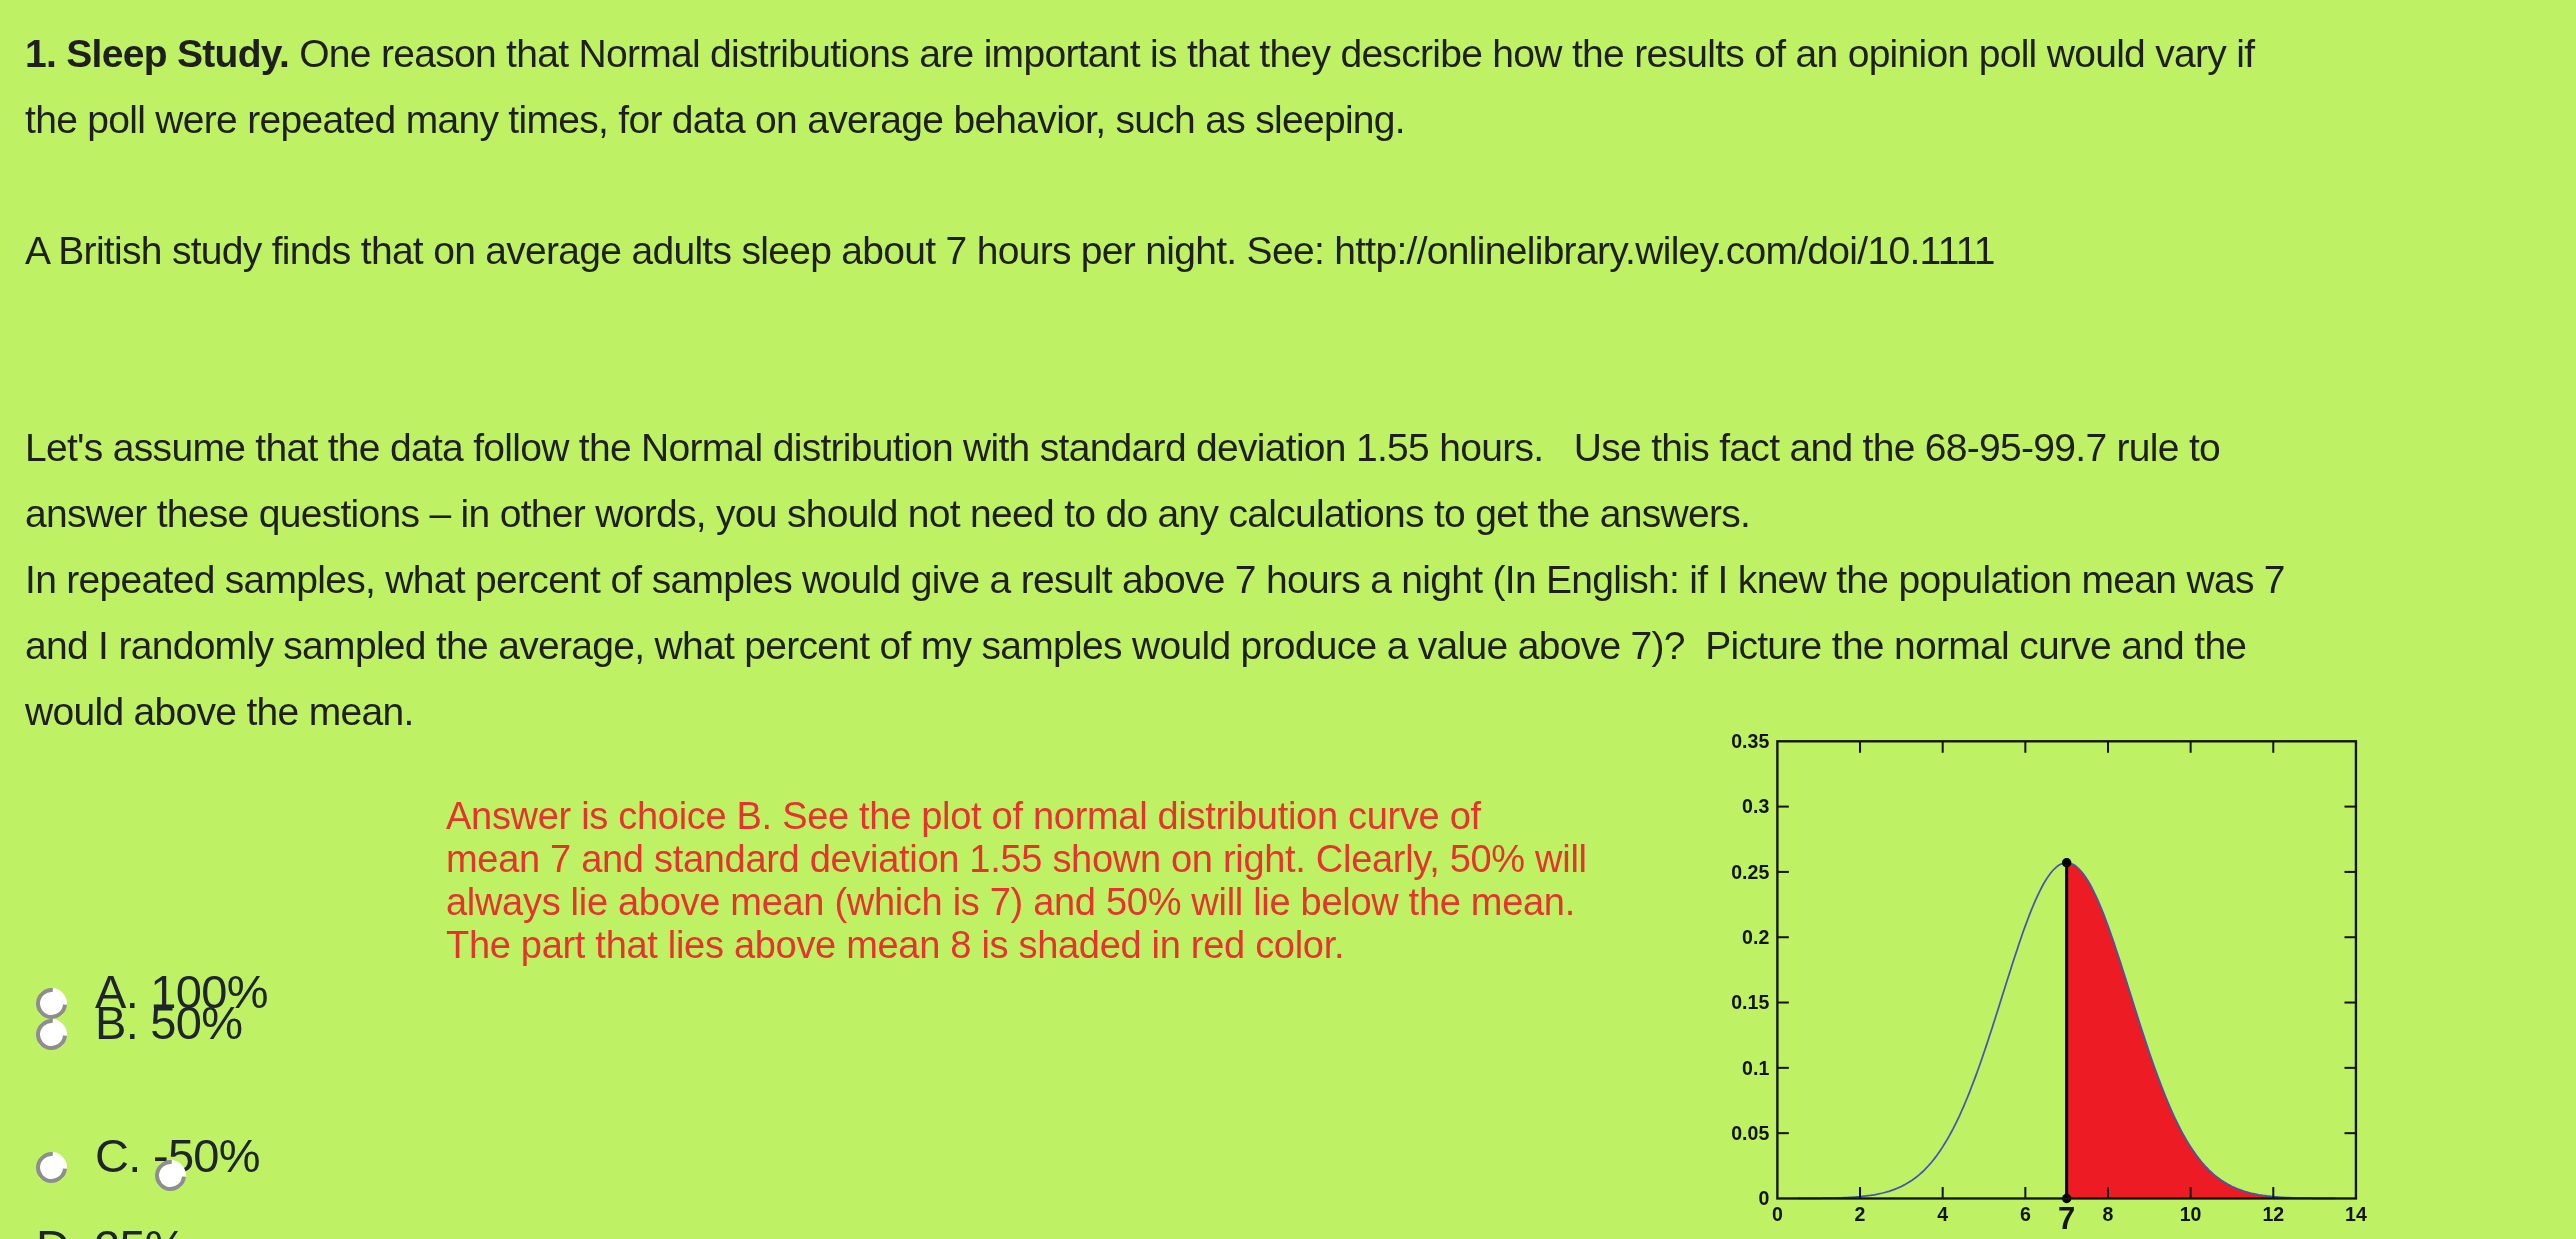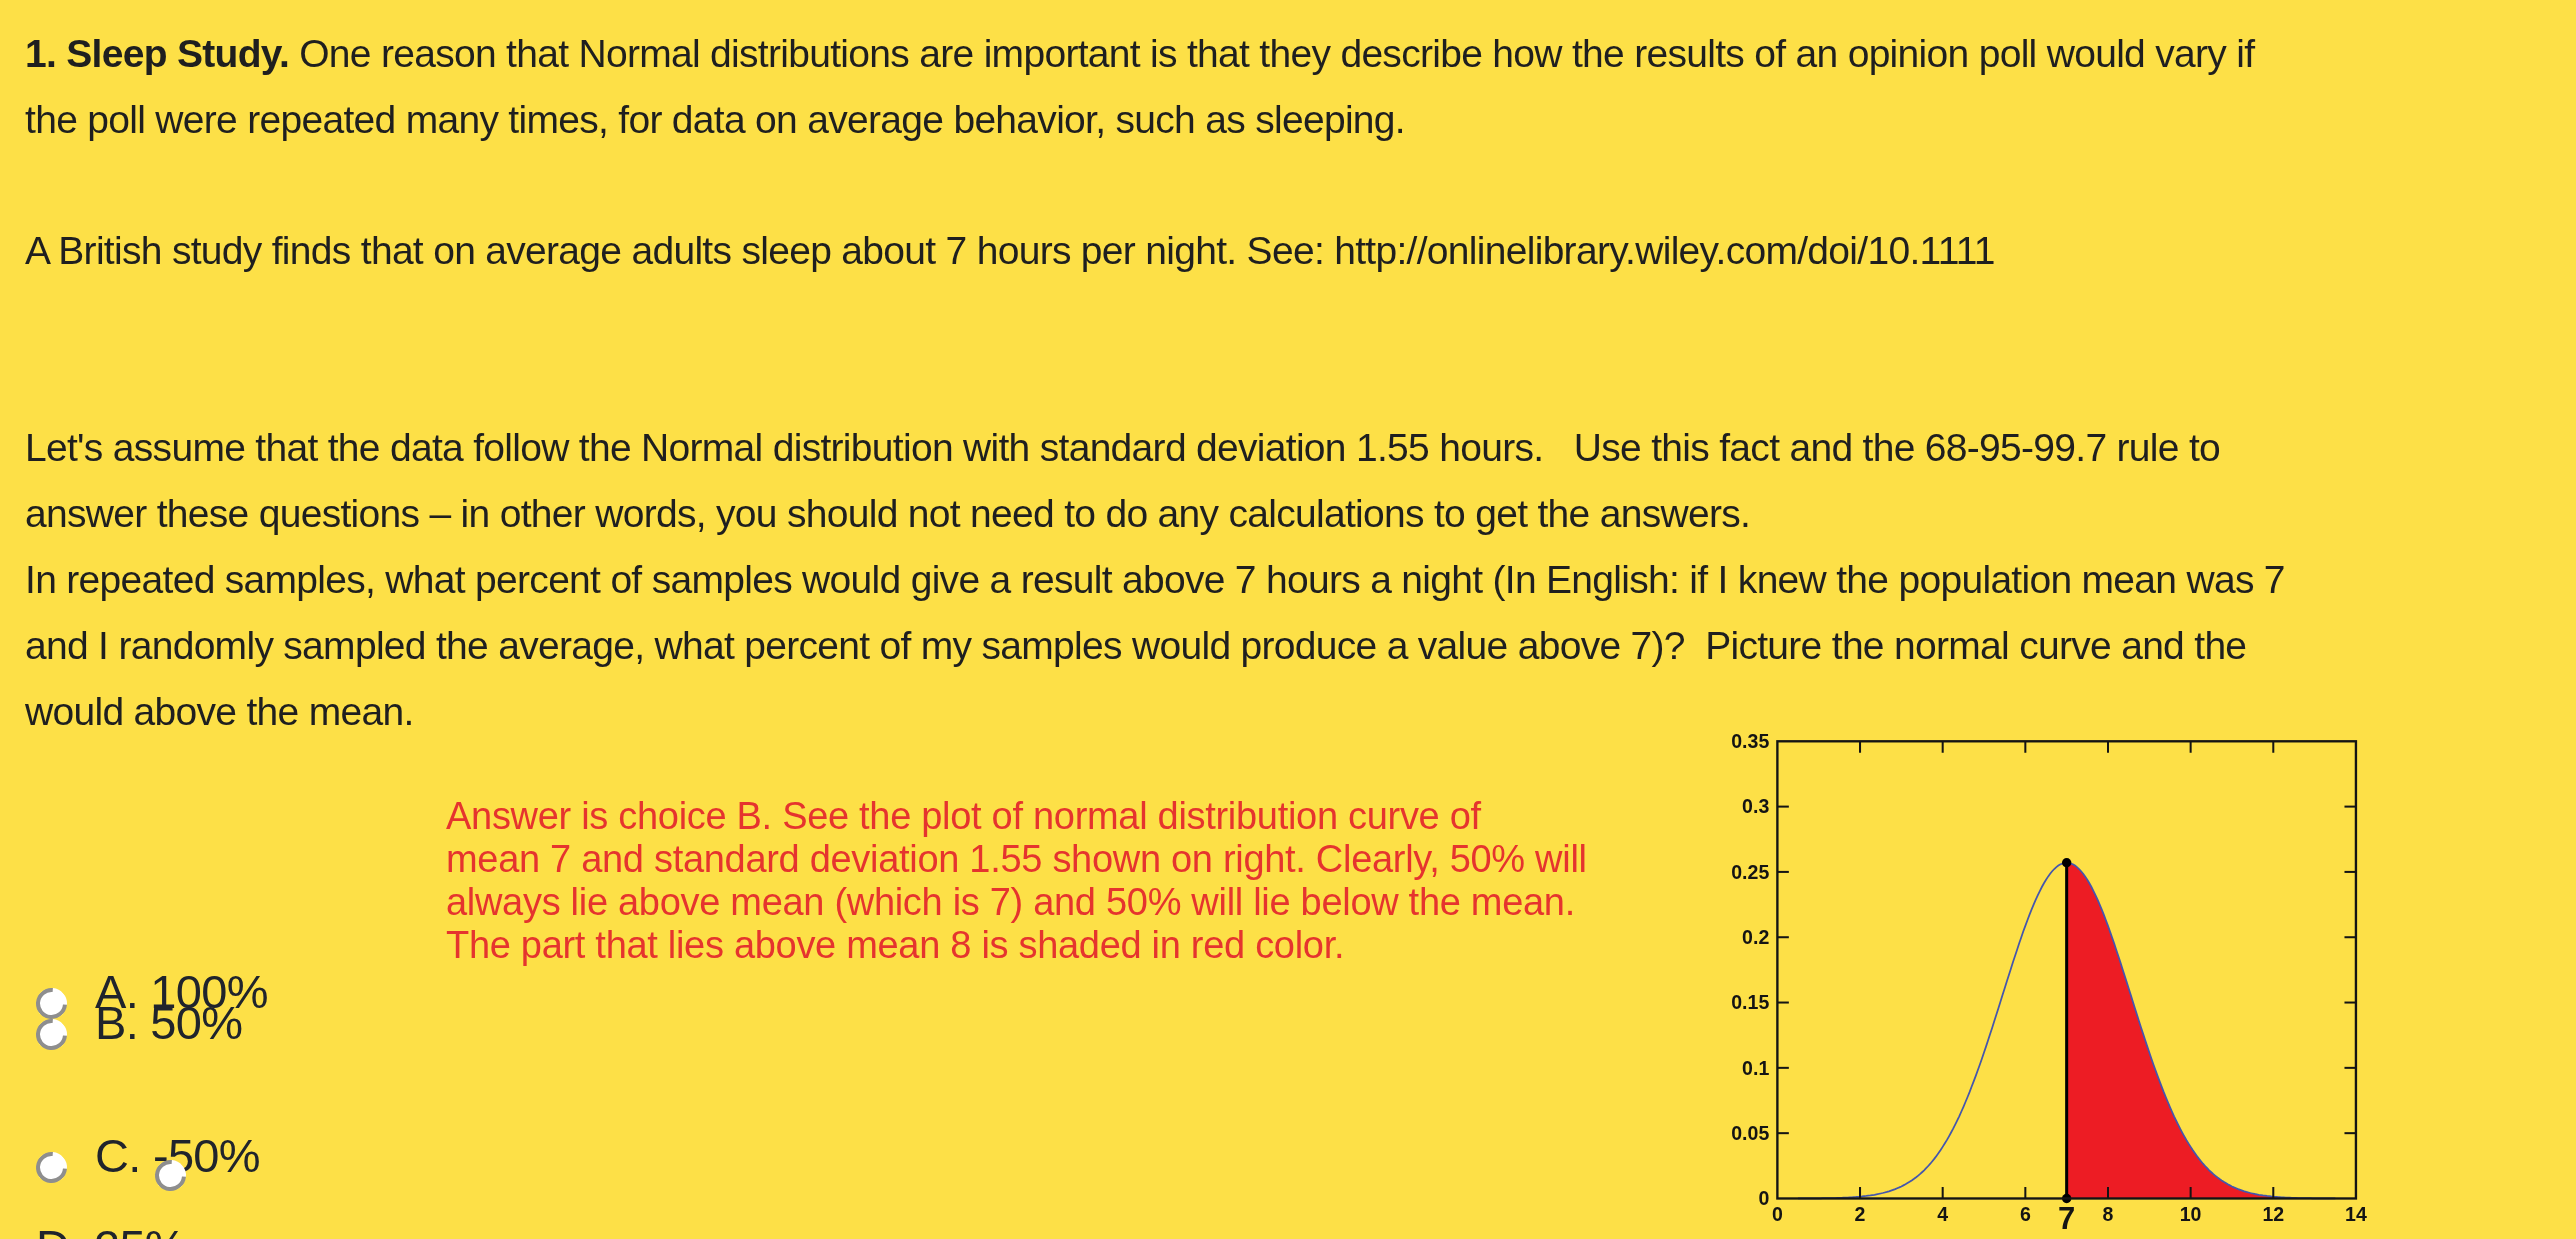--- a/index.html
+++ b/index.html
@@ -1,19 +1,19 @@
 <!DOCTYPE html>
 <html style="font-size:10.8px"><head>
 <meta charset="utf-8">
 <style>
   * { margin:0; padding:0; box-sizing:border-box; }
   body { background:#ffffff; font-family:"Liberation Sans", sans-serif; }
   .canvas {
     position:relative; width:2576px; height:1239px;
-    background:#fde047; overflow:hidden; color:#1f1f1f;
+    background:#bef264; overflow:hidden; color:#1f1f1f;
   }
   .para { position:absolute; }
   .bodyline {
     white-space:pre; font-size:39px; letter-spacing:-0.7px;
     line-height:66px; height:66px; color:#1f1f1f;
   }
   .boldpart { font-weight:bold; }
   .rednote { position:absolute; left:446px; top:795px; }
   .redline {
     white-space:pre; font-size:38px; letter-spacing:-0.3px;

